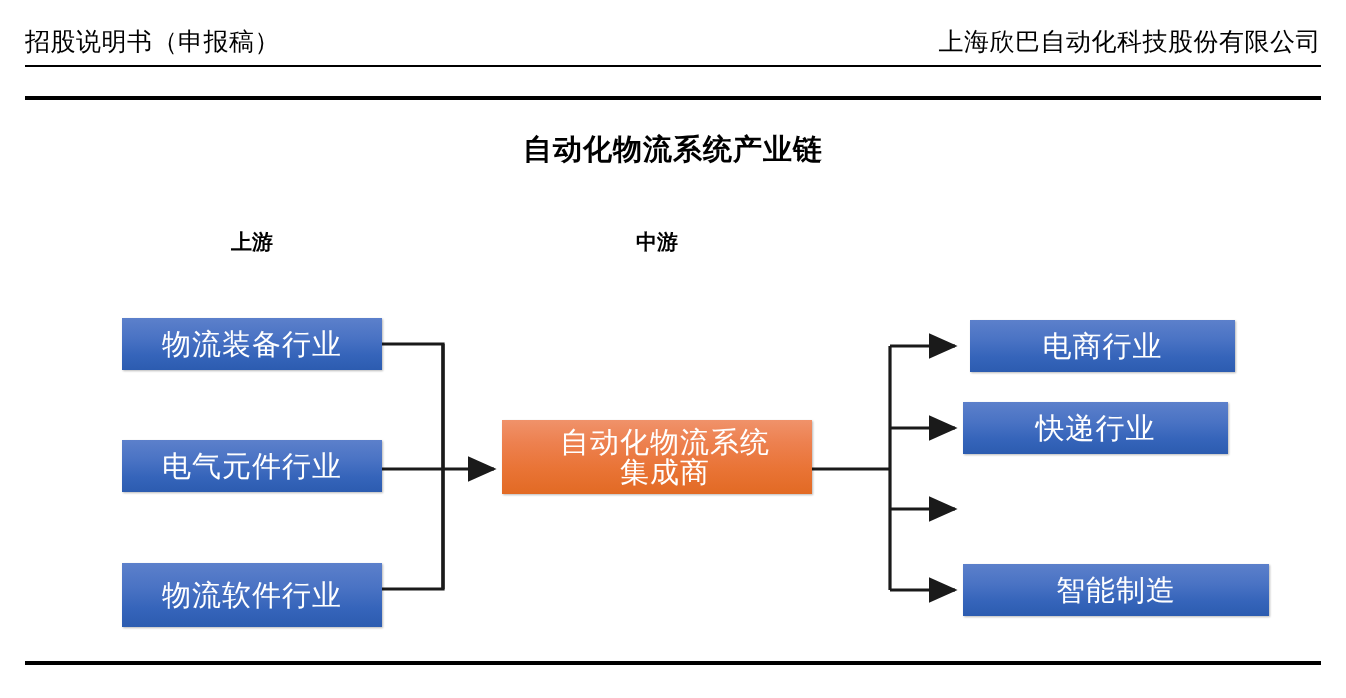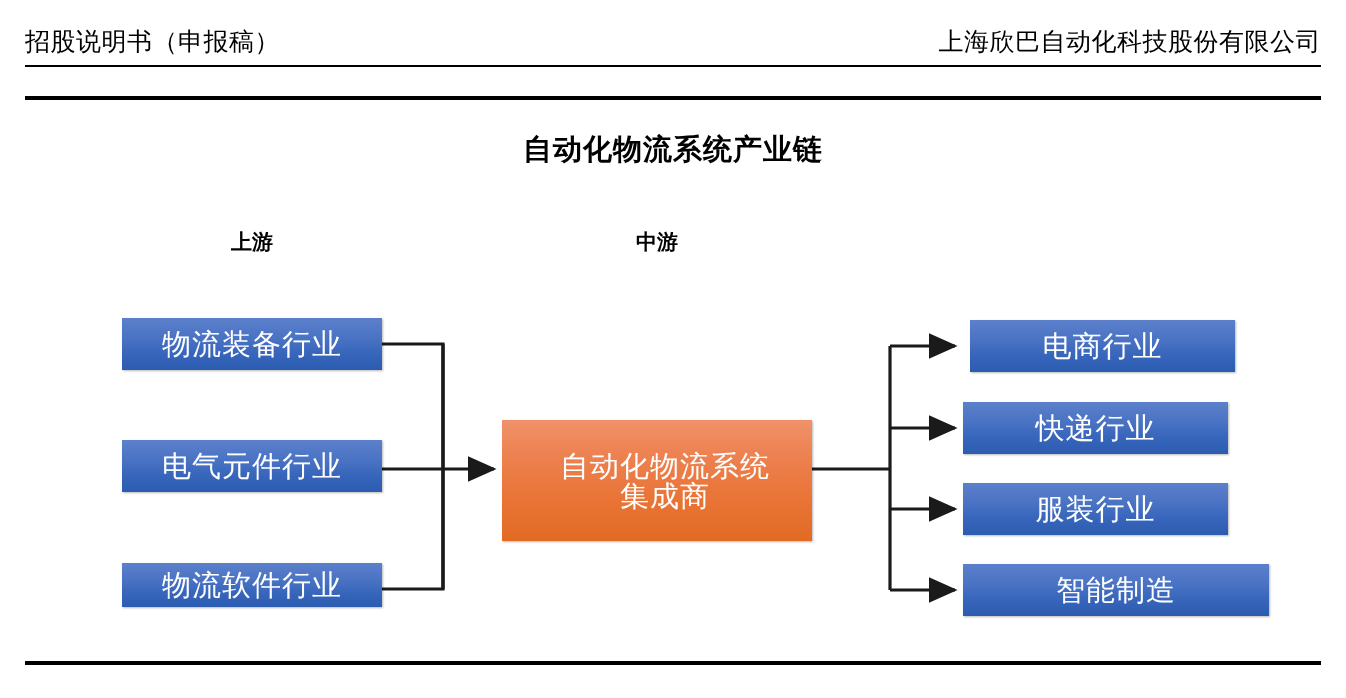--- a/index.html
+++ b/index.html
@@ -97,24 +97,24 @@
   .node-blue {
     background: linear-gradient(to bottom, #5C80CB 0%, #4A73C4 38%, #3564BA 72%, #2C5CB0 100%);
   }
   .node-orange {
     background: linear-gradient(to bottom, #F0926A 0%, #ED8150 30%, #E97436 65%, #E26A24 100%);
   }
 
   
   .n-up1 { left: 122px; top: 214px; width: 260px; height: 52px; }
   .n-up2 { left: 122px; top: 336px; width: 260px; height: 52px; }
-  .n-up3 { left: 122px; top: 459px; width: 260px; height: 44px; }
-
-  
-  .n-mid { left: 502px; top: 316px; width: 310px; height: 121px; padding-left: 16px; }
+  .n-up3 { left: 122px; top: 459px; width: 260px; height: 64px; }
+
+  
+  .n-mid { left: 502px; top: 316px; width: 310px; height: 74px; padding-left: 16px; }
 
   
   .n-dn1 { left: 963px; top: 216px; width: 265px; height: 52px; margin-left: 7px; }
   .n-dn2 { left: 963px; top: 298px; width: 265px; height: 52px; }
   .n-dn3 { left: 963px; top: 379px; width: 265px; height: 52px; }
   .n-dn4 { left: 963px; top: 460px; width: 306px; height: 52px; }
 
   
   .connectors {
     position: absolute;
@@ -191,20 +191,17 @@
       <div>集成商</div>
     </div>
   </div>
 
   <div class="node node-blue n-dn1">
     <span>电商行业</span>
   </div>
   <div class="node node-blue n-dn2">
     <span>快递行业</span>
   </div>
-  <div class="node node-blue n-dn3">
-    <span>服装行业</span>
-  </div>
   <div class="node node-blue n-dn4">
     <span>智能制造</span>
   </div>
 
 </div>
 
 </body></html>

